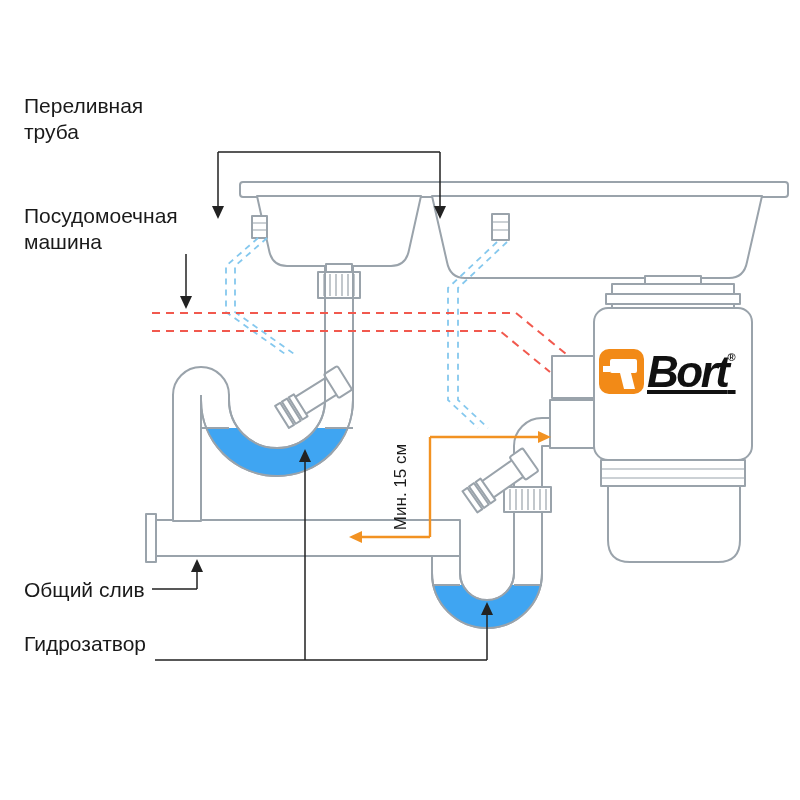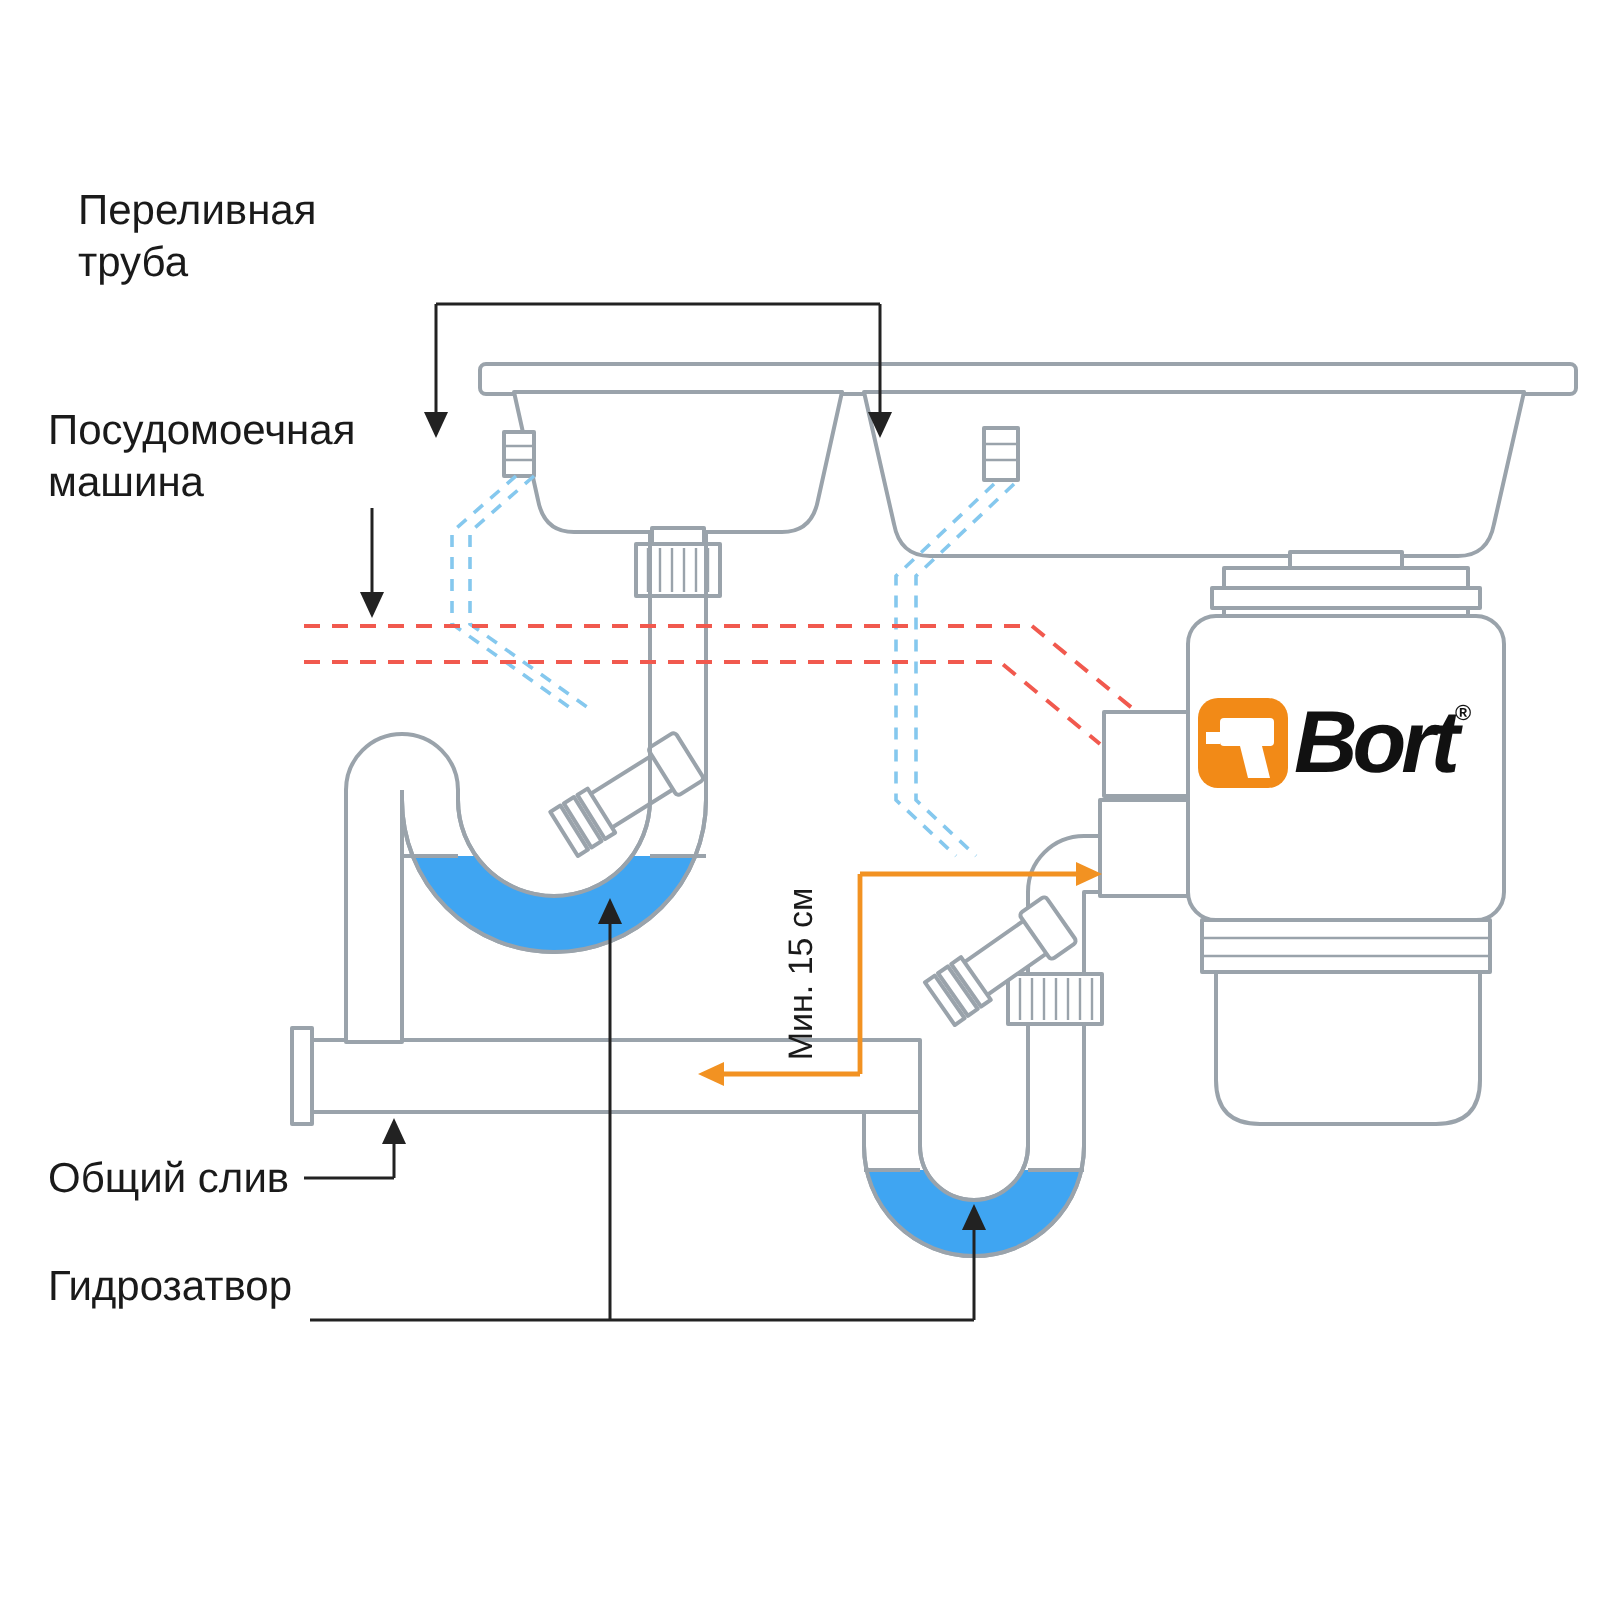--- a/index.html
+++ b/index.html
@@ -12,21 +12,21 @@
   .thin{stroke-width:1.2;}
   .water{fill:var(--water,#3FA5F2);stroke:none;}
   .dash-b{fill:none;stroke:var(--ovf,#85C8EE);stroke-width:1.8;stroke-dasharray:6 5;}
   .dash-r{fill:none;stroke:var(--hose,#F1594E);stroke-width:2;stroke-dasharray:8 6;}
   .lead{fill:none;stroke:#222;stroke-width:1.5;}
   .ah{fill:#222;stroke:none;}
   .orange{fill:none;stroke:var(--accent,#F29222);stroke-width:2.4;}
   .oh{fill:var(--accent,#F29222);stroke:none;}
   .brand-tile{fill:var(--brand,#F28A17);stroke:none;}
   #brand-text{position:absolute;left:647px;top:347px;font-size:44px;font-weight:bold;
-              font-style:italic;letter-spacing:-2.5px;color:#111;}
+              font-style:italic;letter-spacing:-2.5px;color:#111;text-decoration:underline;}
   #brand-text .reg{font-size:11px;font-style:normal;letter-spacing:0;vertical-align:26px;}
   #min-height{position:absolute;left:349px;top:476px;width:104px;height:22px;
               text-align:center;font-size:17px;transform:rotate(-90deg);}
 </style>
 </head>
 <body>
 
 <div id="stage">
 
 <svg width="800" height="800" viewBox="0 0 800 800">
@@ -148,21 +148,21 @@
 
     <path class="lead" d="M 152,589 H 197 M 197,589 V 571"></path>
     <polygon class="ah" points="191,572 203,572 197,559"></polygon>
 
     <path class="lead" d="M 155,660 H 487 M 305,660 V 461 M 487,660 V 614"></path>
     <polygon class="ah" points="299,462 311,462 305,449"></polygon>
     <polygon class="ah" points="481,615 493,615 487,602"></polygon>
   </g>
 </svg>
 
-<div class="lbl" style="left:39px;top:93px;width:150px;">Переливная труба</div>
+<div class="lbl" style="left:24px;top:93px;width:150px;">Переливная труба</div>
 <div class="lbl" style="left:24px;top:203px;width:190px;">Посудомоечная машина</div>
 <div class="lbl" style="left:24px;top:577px;width:200px;">Общий слив</div>
 <div class="lbl" style="left:24px;top:631px;width:200px;">Гидрозатвор</div>
 <div id="min-height" class="lbl">Мин. 15 см</div>
 
 <div id="brand-text"><span>Bort</span><span class="reg">®</span></div>
 
 </div>
 
 </body></html>

